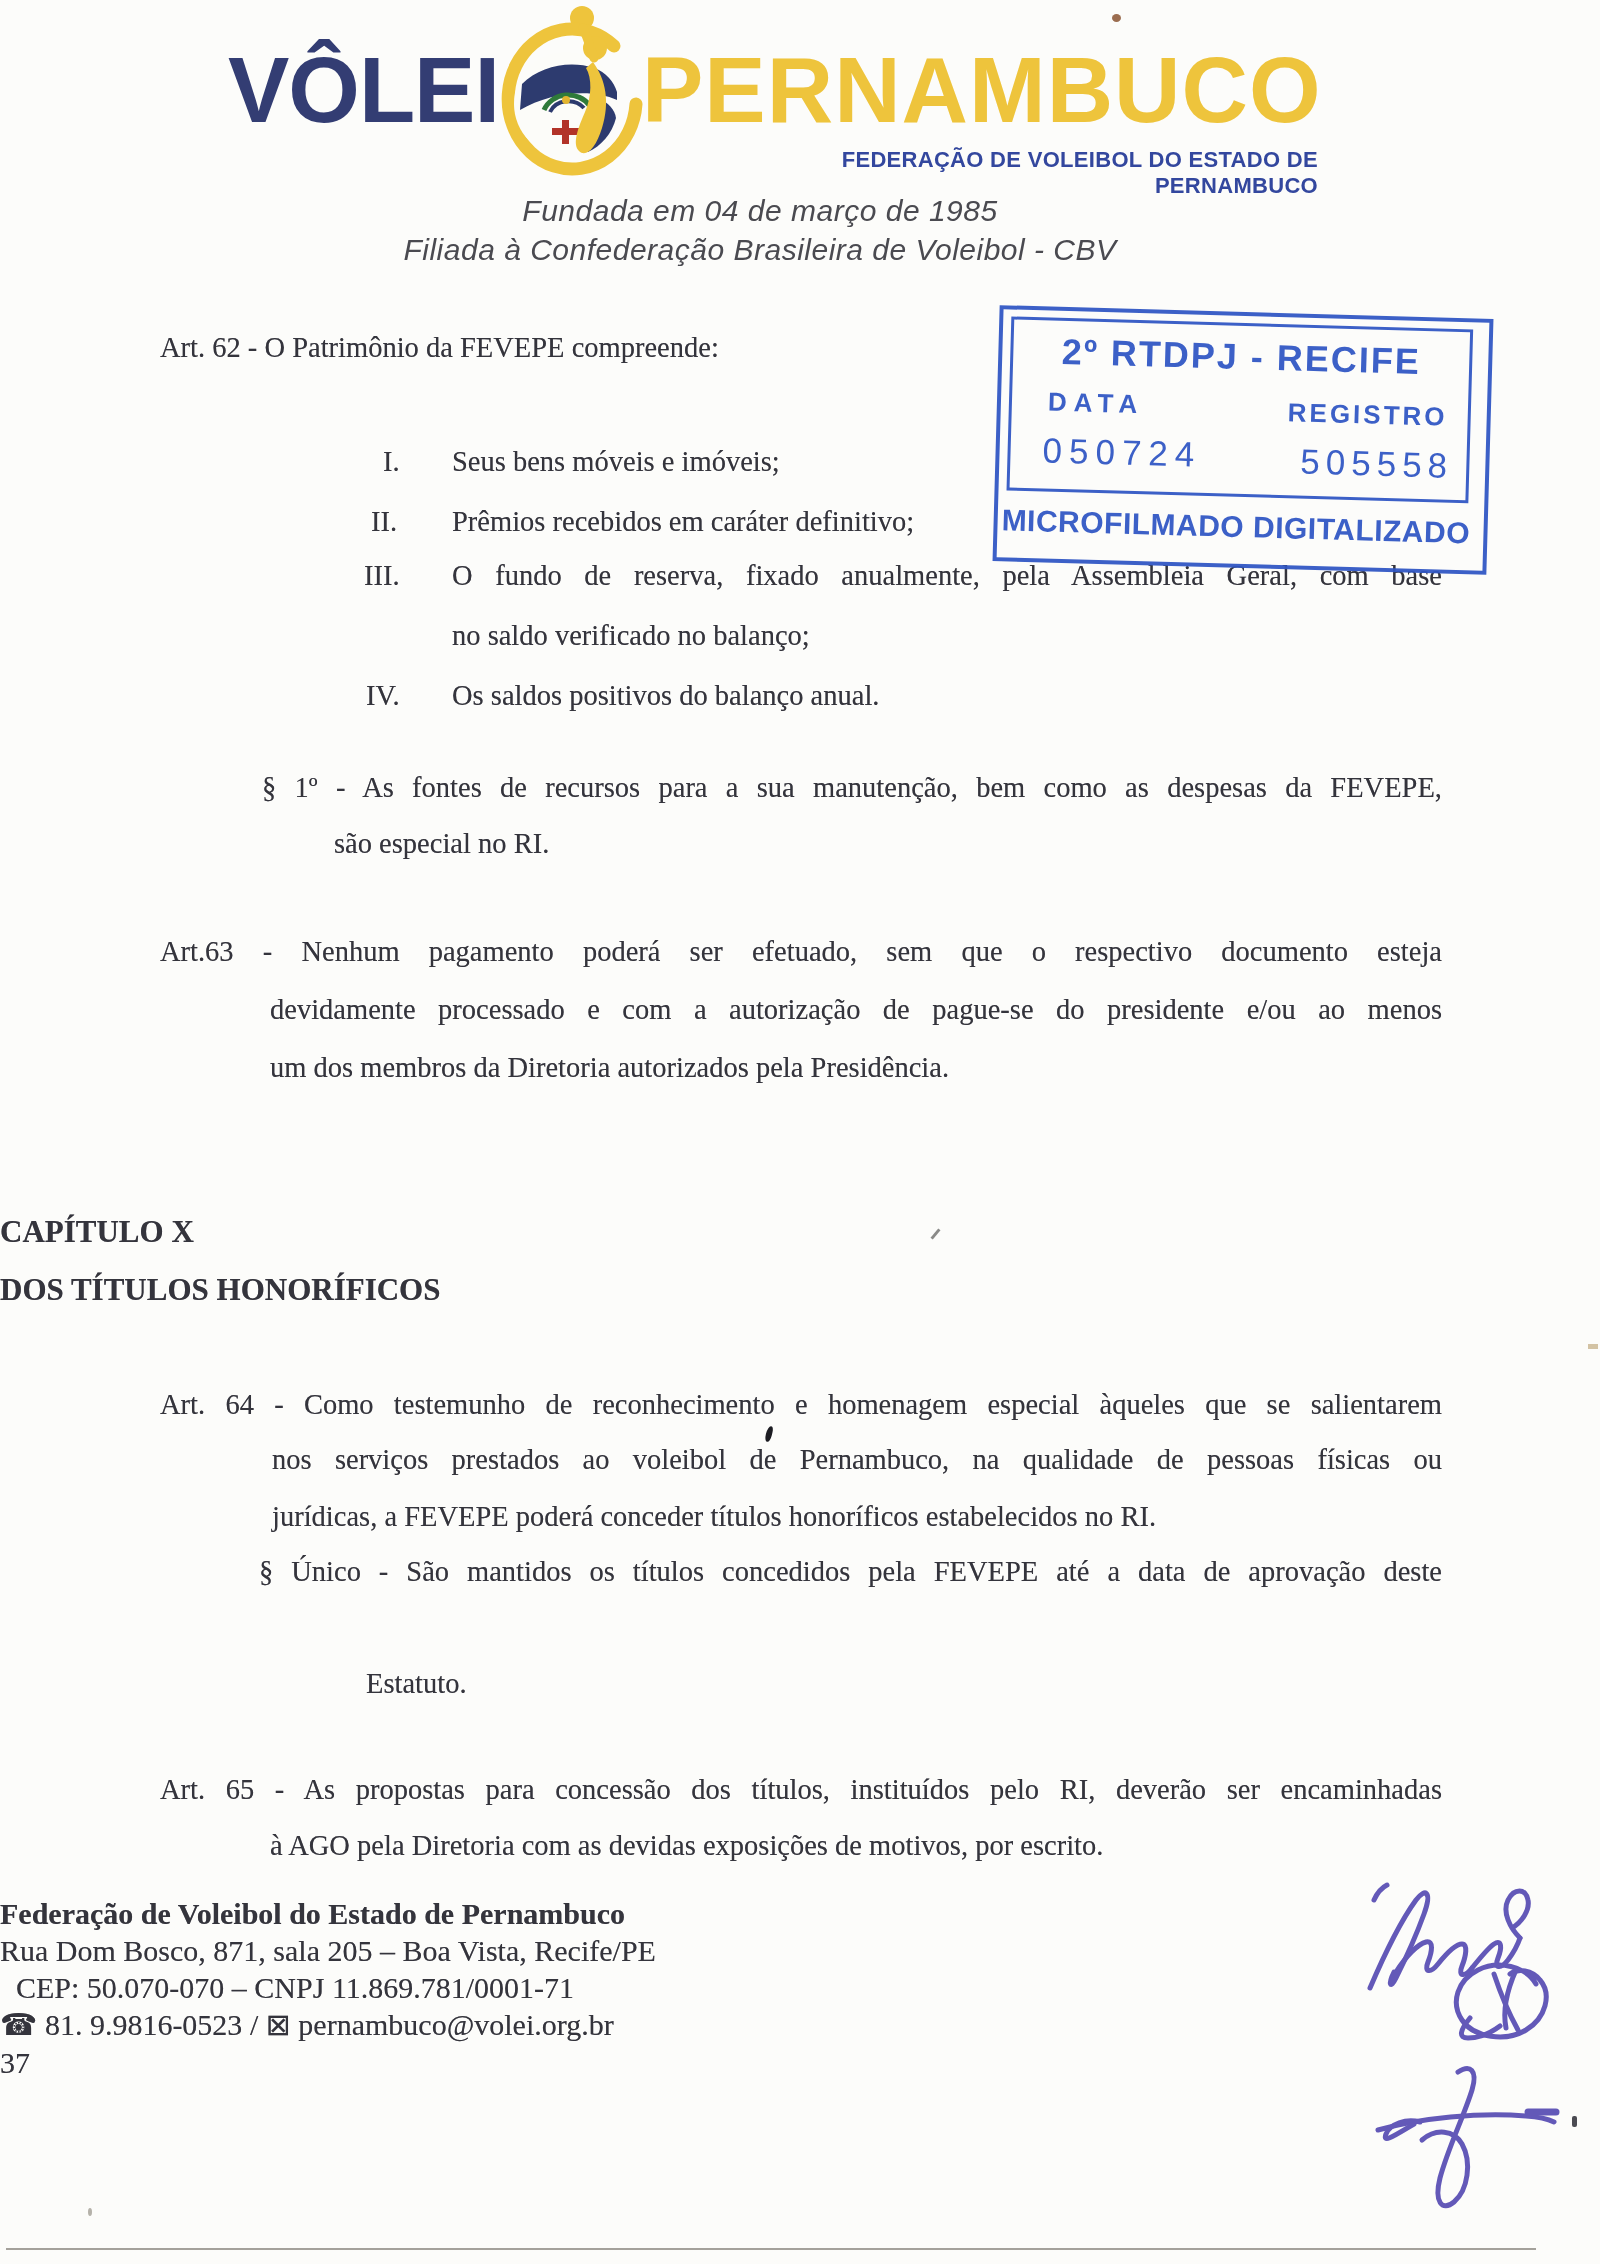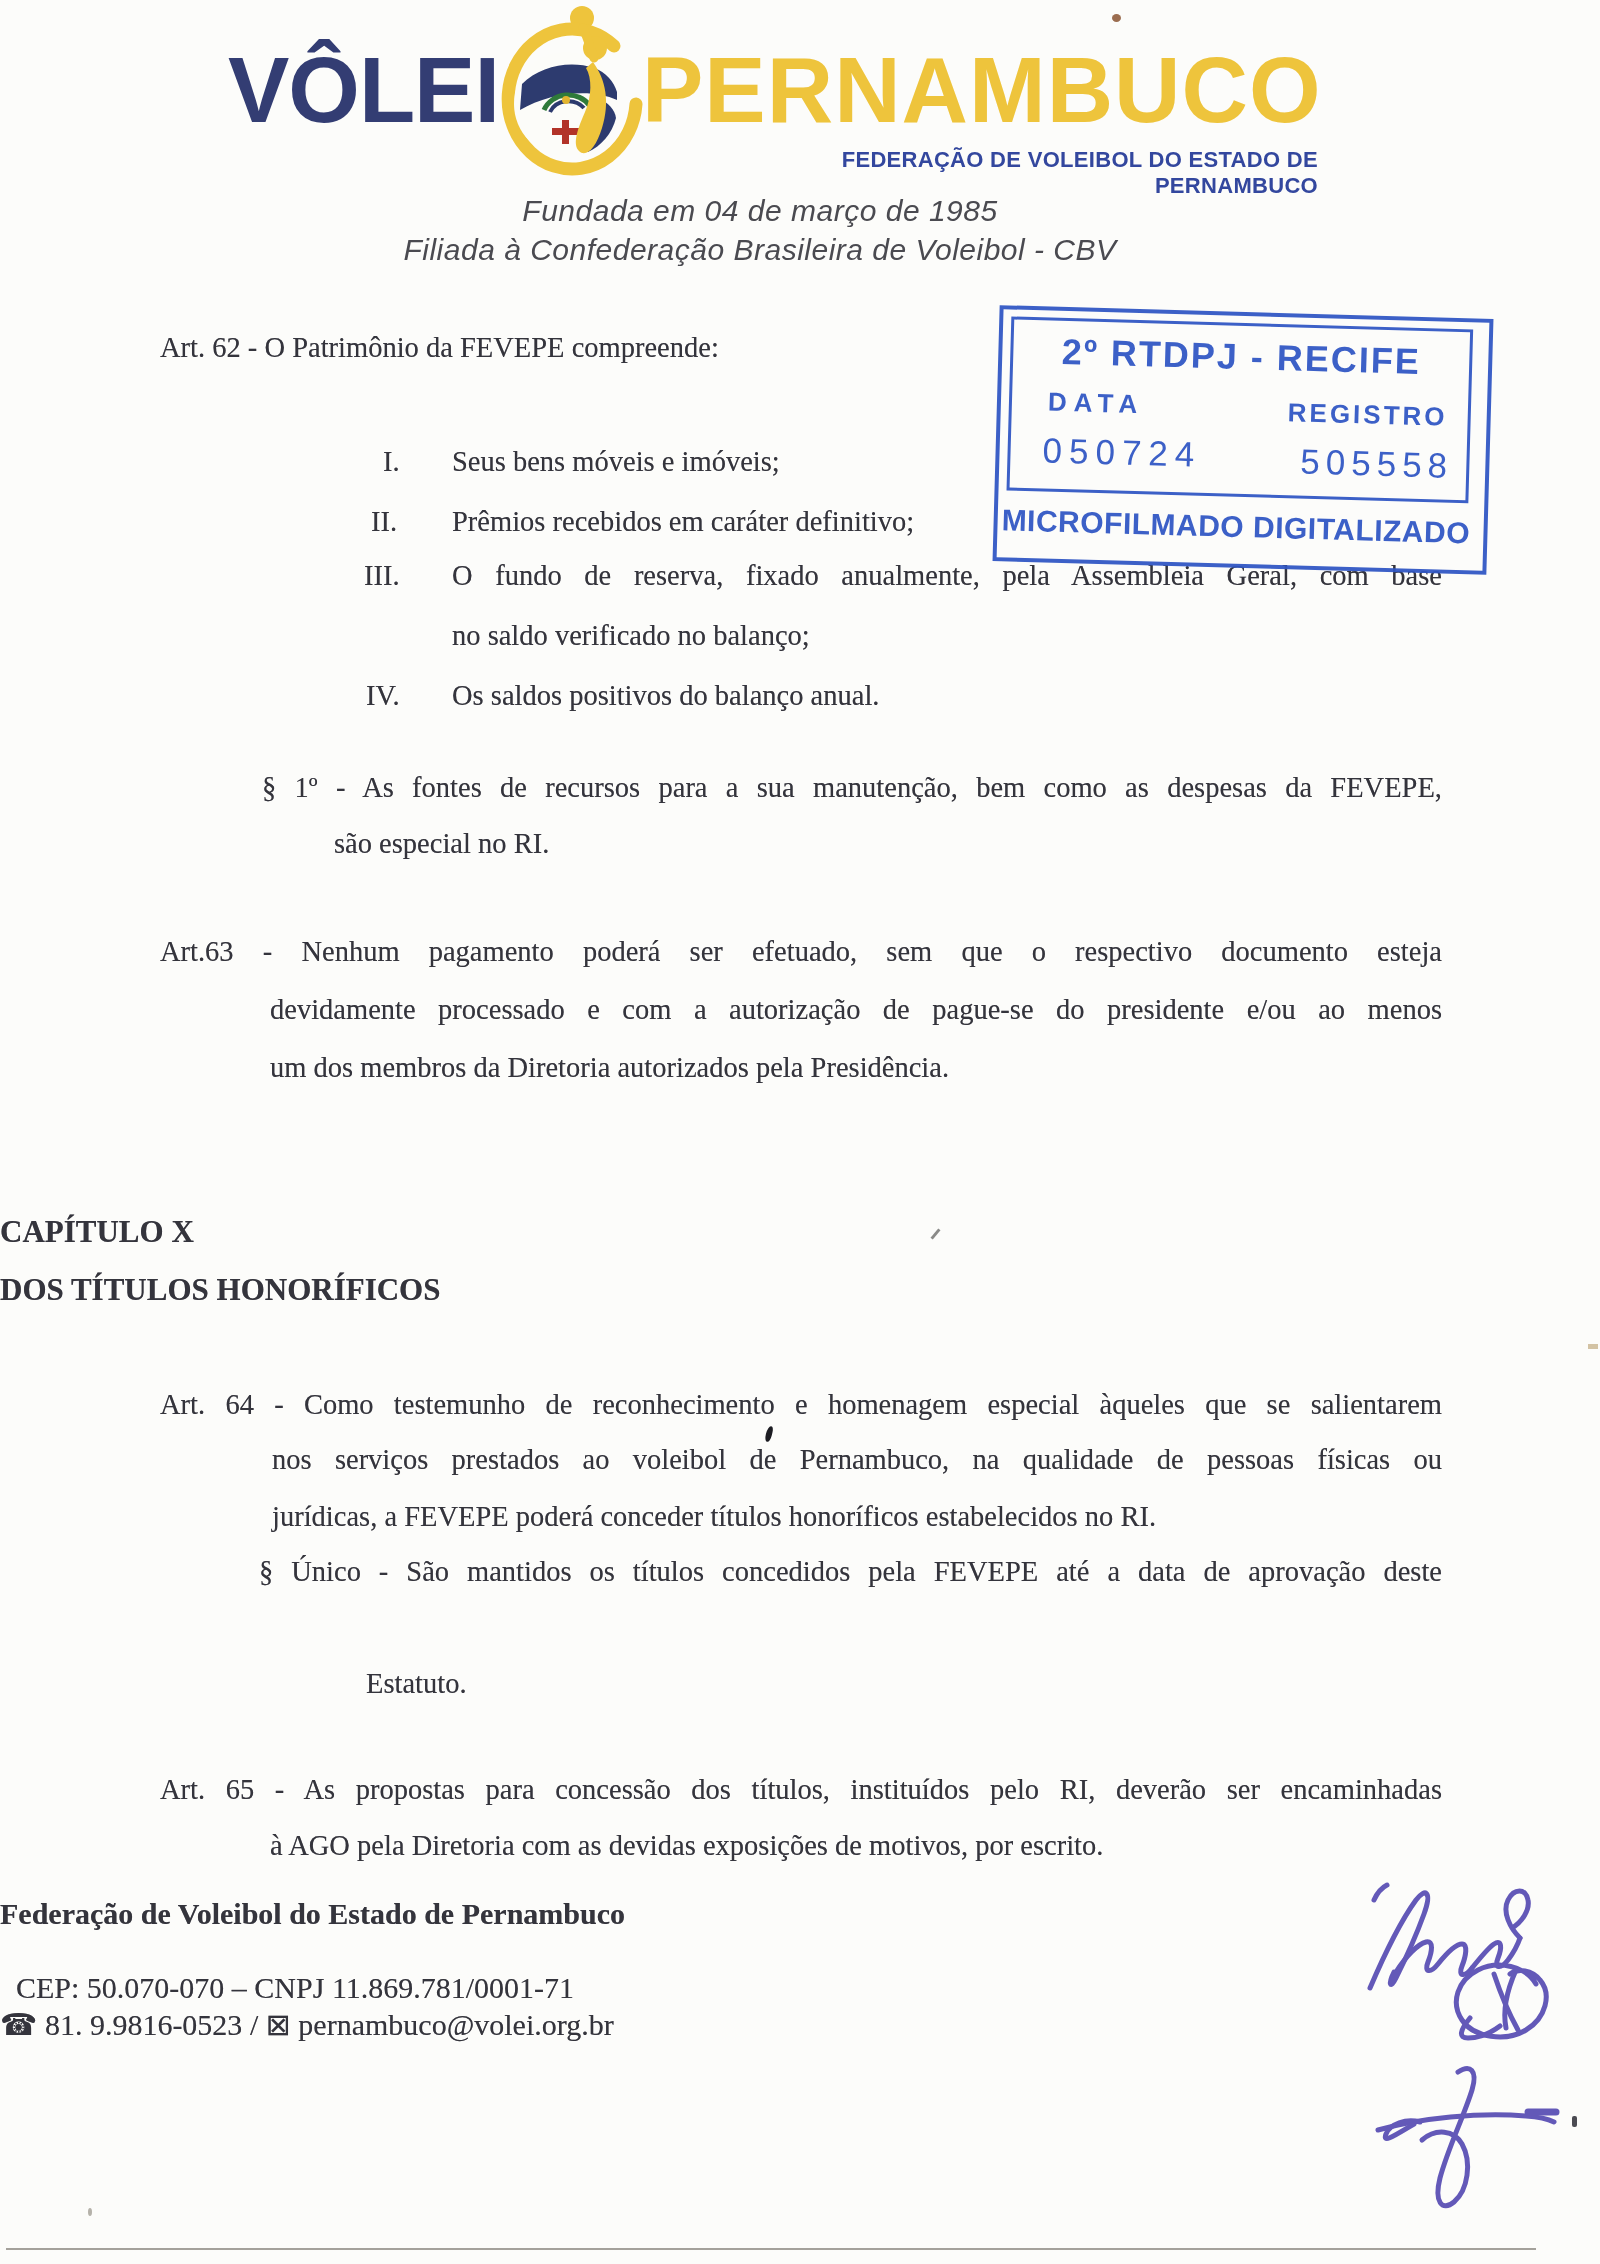--- a/index.html
+++ b/index.html
@@ -111,28 +111,30 @@
       <div class="stamp-title">2º RTDPJ - RECIFE</div>
       <span class="lbl-data">DATA</span>
       <span class="lbl-reg">REGISTRO</span>
       <span class="val-data">050724</span>
       <span class="val-reg">505558</span>
     </div>
     <div class="stamp-bottom">MICROFILMADO DIGITALIZADO</div>
   </div>
 
   <div class="t center-line f-line bold" style="top:1896px;">Federação de Voleibol do Estado de Pernambuco</div>
+  <div class="t center-line f-line" style="top:1933px;">Rua Dom Bosco, 871, sala 205 – Boa Vista, Recife/PE</div>
   <div class="t center-line f-line" style="top:1970px;padding-left:16px;">CEP: 50.070-070 – CNPJ 11.869.781/0001-71</div>
   <div class="t center-line f-line" style="top:2007px;">
     <span class="glyph">☎</span>
     <span>81. 9.9816-0523</span>
     <span>/</span>
     <span class="glyph">⊠</span>
     <span>pernambuco@volei.org.br</span>
   </div>
+  <div class="t center-line f-line" style="top:2045px;">37</div>
 
   <svg style="position:absolute;left:1330px;top:1840px;" width="270" height="420" viewBox="0 0 270 420">
     <g fill="none" stroke="#4f43b0" stroke-width="5" stroke-linecap="round" opacity="0.88">
       <path d="M 44 60 q 5 -11 13 -15"></path>
       <path d="M 40 148 C 52 120 70 82 86 60 C 96 47 102 52 94 74 C 86 96 74 122 66 138 C 60 150 58 144 64 132"></path>
       <path d="M 66 132 C 76 116 88 104 96 102 C 104 100 102 112 98 122 C 94 132 100 134 108 124 C 116 114 126 104 132 104 C 138 104 136 116 132 126 C 128 136 134 138 142 128"></path>
       <path d="M 142 128 C 150 118 158 108 164 104 C 172 99 172 108 168 118 C 164 128 170 130 178 120 C 184 112 188 104 190 98"></path>
       <path d="M 190 98 C 180 88 172 72 178 60 C 184 48 196 48 198 60 C 200 70 192 82 182 88"></path>
       <path d="M 206 144 C 196 126 168 120 148 130 C 128 140 120 162 132 180 C 144 198 176 202 196 190 C 216 178 222 154 210 140 C 202 130 188 128 180 134"></path>
       <path d="M 186 130 C 178 148 172 168 176 188"></path>

